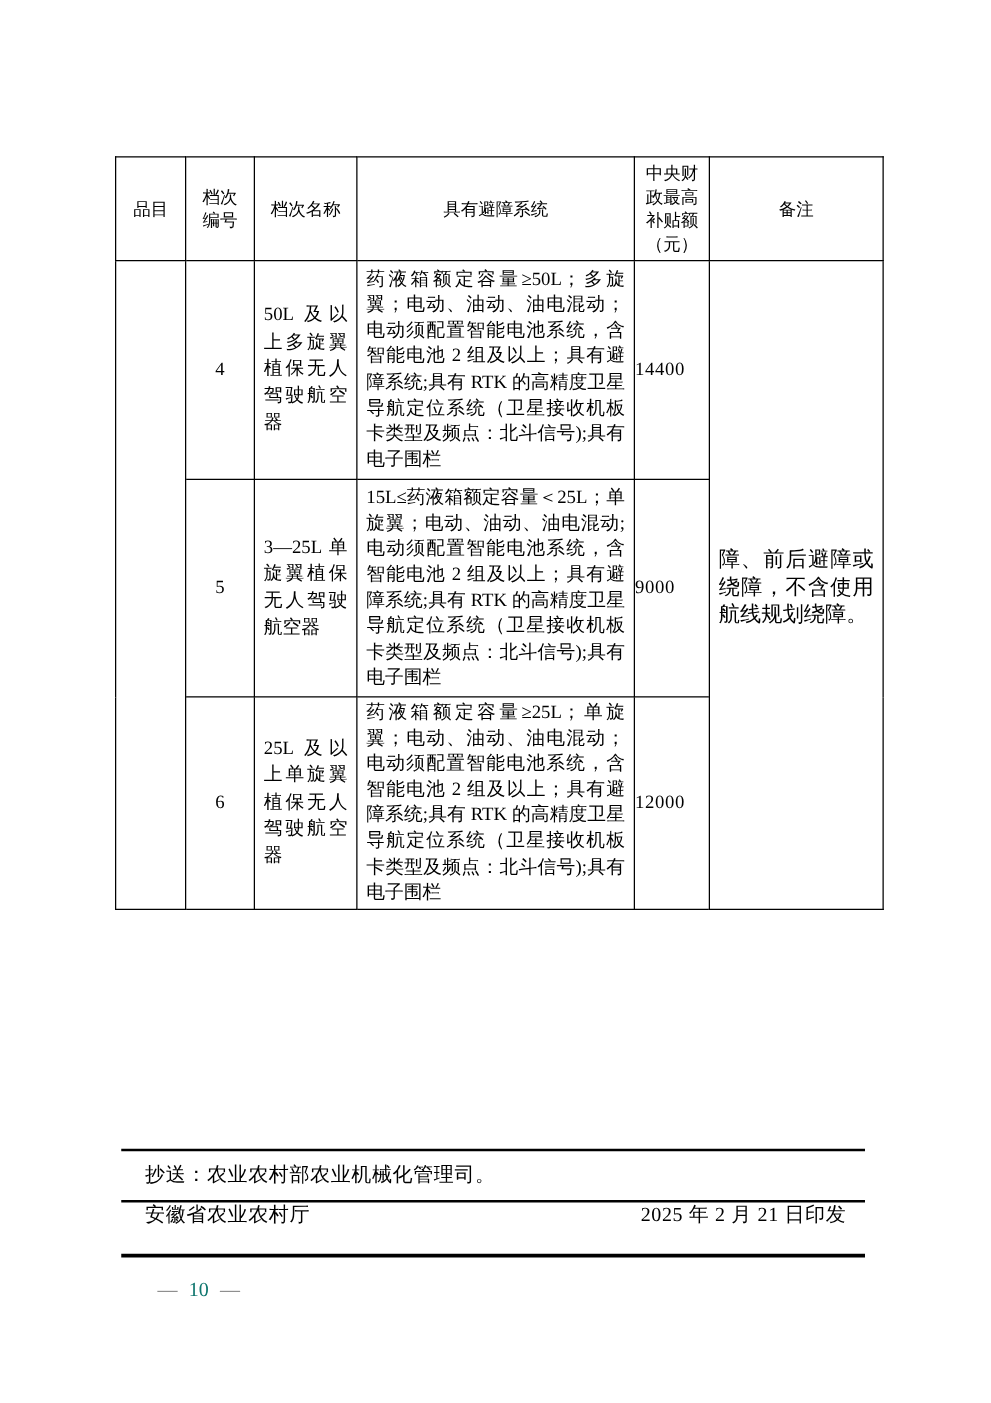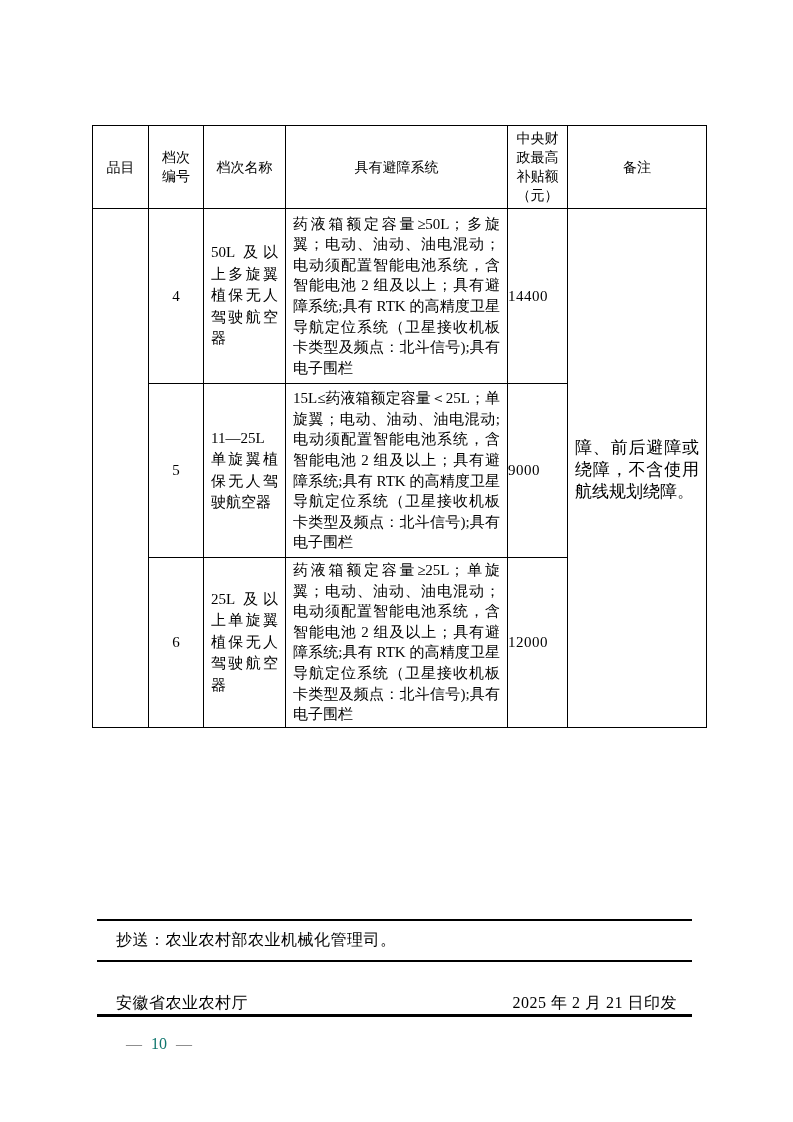--- a/index.html
+++ b/index.html
@@ -93,23 +93,23 @@
   .rule-bottom { height: 3px; }
   .cc-row {
     height: 39px;
     display: flex;
     align-items: center;
     padding-left: 19px;
     font-size: 16px;
     letter-spacing: 0.5px;
   }
   .issuer-row {
-    height: 52px;
+    height: 41px;
     display: flex;
-    align-items: flex-end;
+    align-items: flex-start;
     justify-content: space-between;
     padding-left: 19px;
     padding-right: 15px;
     font-size: 16px;
     letter-spacing: 0.5px;
   }
   .page-num {
     margin-top: 18px;
     padding-left: 29px;
     font-size: 16px;
@@ -153,21 +153,21 @@
         <tr class="r4">
           <td class="center" rowspan="3"></td>
           <td class="center">4</td>
           <td class="tiername">50L 及以上多旋翼植保无人驾驶航空器</td>
           <td class="config">药液箱额定容量≥50L；多旋翼；电动、油动、油电混动；电动须配置智能电池系统，含智能电池 2 组及以上；具有避障系统;具有 RTK 的高精度卫星导航定位系统（卫星接收机板卡类型及频点：北斗信号);具有电子围栏</td>
           <td class="subsidy-amt">14400</td>
           <td class="remark" rowspan="3">障、前后避障或绕障，不含使用航线规划绕障。</td>
         </tr>
         <tr class="r5">
           <td class="center">5</td>
-          <td class="tiername">11—25L 单旋翼植保无人驾驶航空器</td>
+          <td class="tiername">3—25L 单旋翼植保无人驾驶航空器</td>
           <td class="config">15L≤药液箱额定容量＜25L；单旋翼；电动、油动、油电混动;电动须配置智能电池系统，含智能电池 2 组及以上；具有避障系统;具有 RTK 的高精度卫星导航定位系统（卫星接收机板卡类型及频点：北斗信号);具有电子围栏</td>
           <td class="subsidy-amt">9000</td>
         </tr>
         <tr class="r6">
           <td class="center">6</td>
           <td class="tiername">25L 及以上单旋翼植保无人驾驶航空器</td>
           <td class="config">药液箱额定容量≥25L；单旋翼；电动、油动、油电混动；电动须配置智能电池系统，含智能电池 2 组及以上；具有避障系统;具有 RTK 的高精度卫星导航定位系统（卫星接收机板卡类型及频点：北斗信号);具有电子围栏</td>
           <td class="subsidy-amt">12000</td>
         </tr>
       </tbody>

